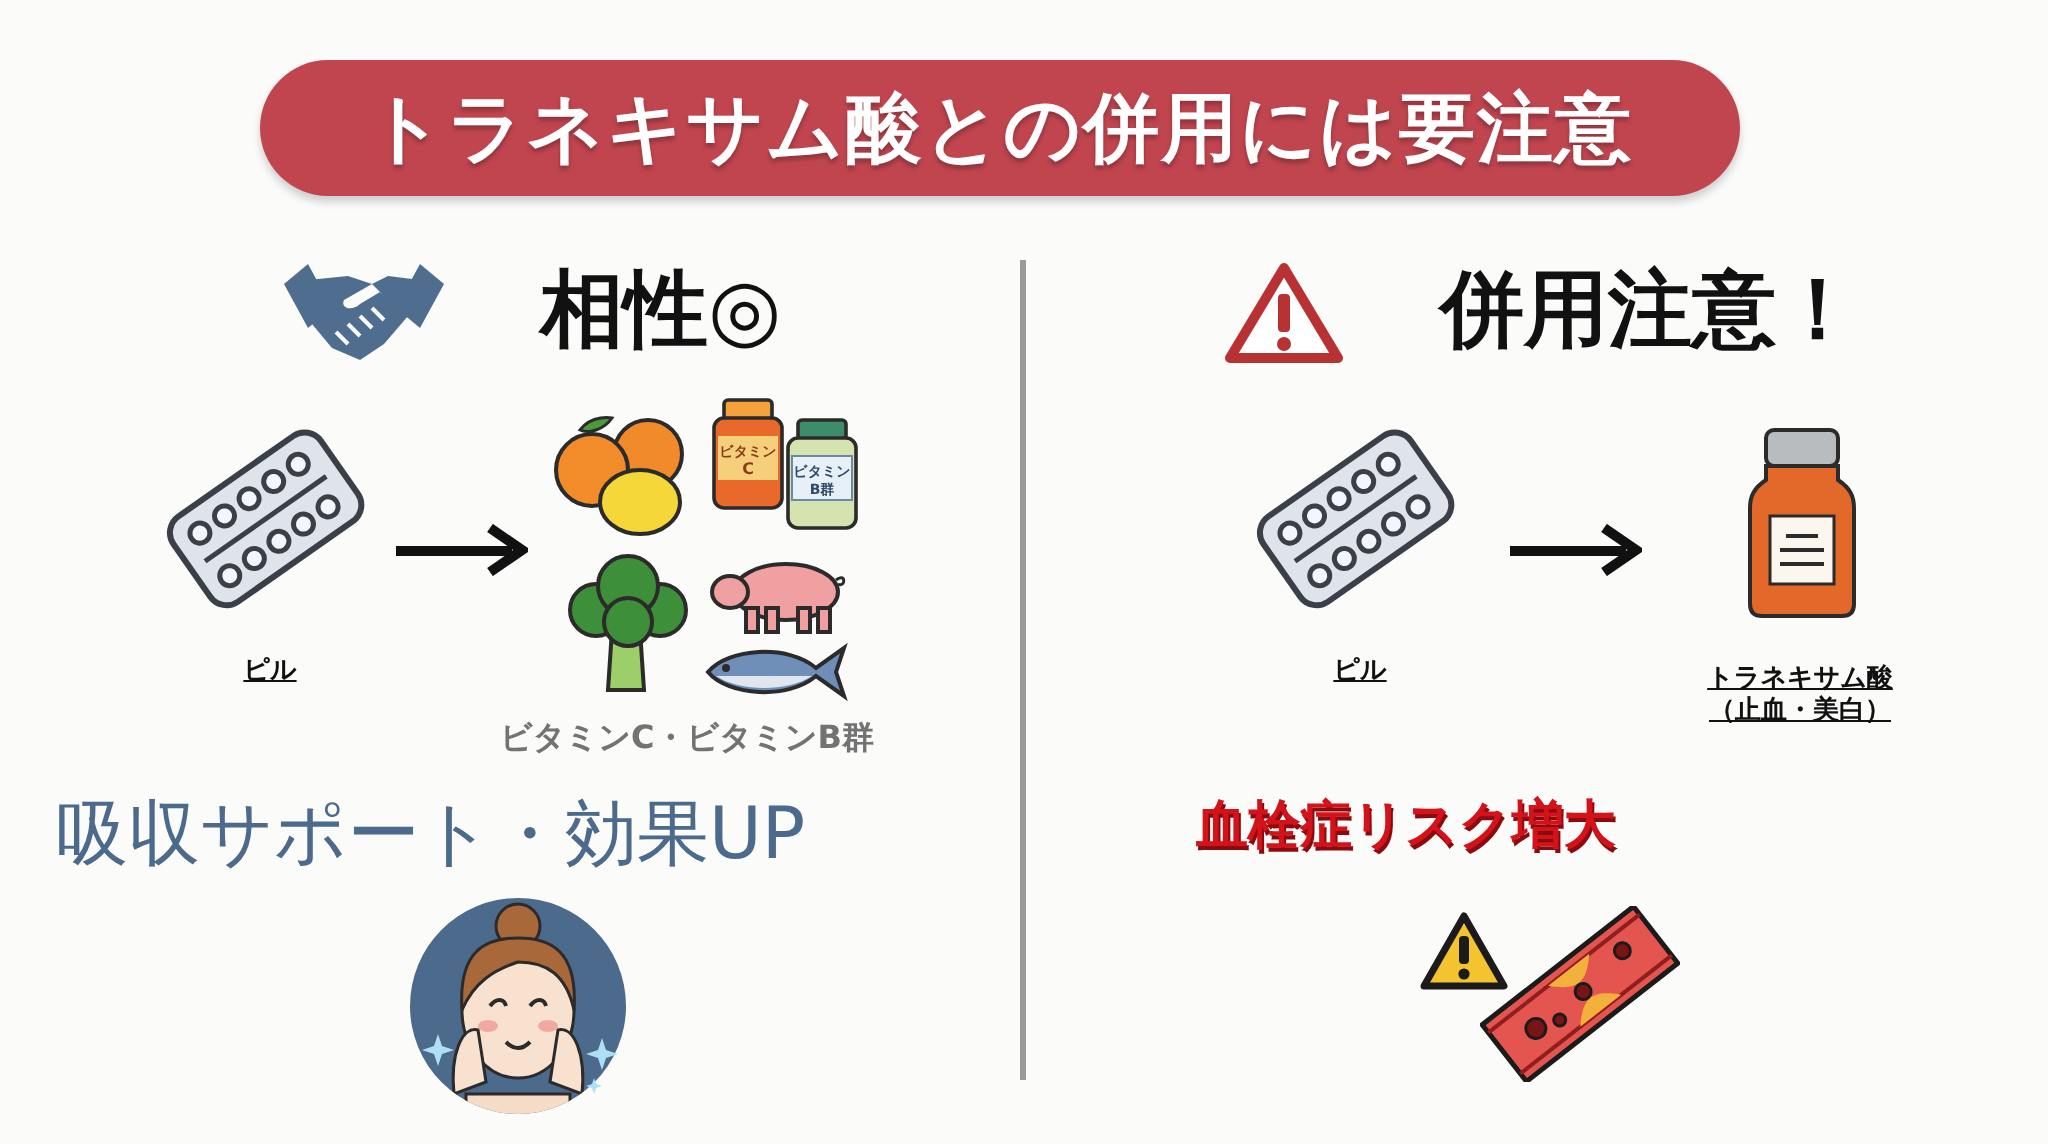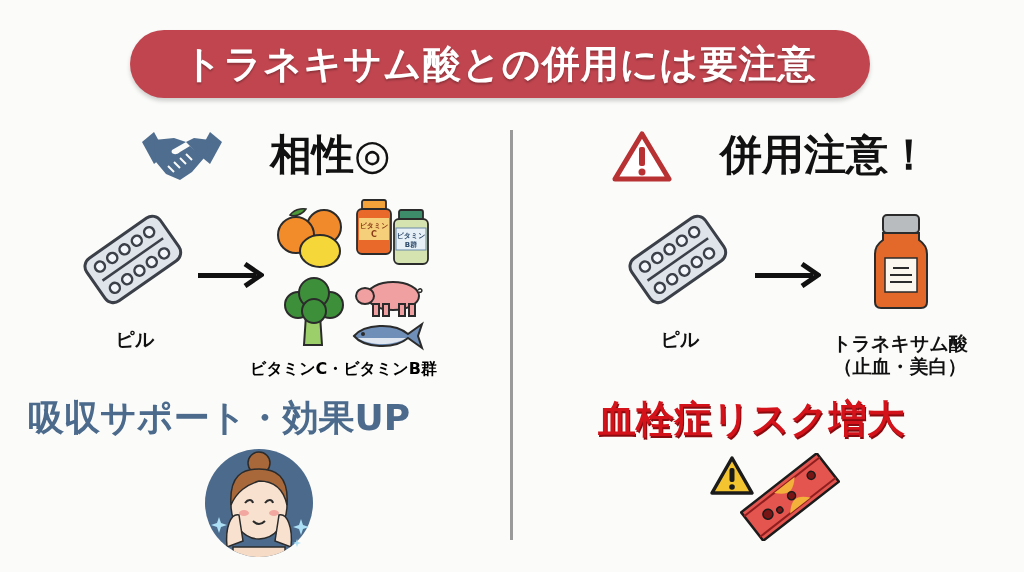--- a/index.html
+++ b/index.html
@@ -16,25 +16,25 @@
   .title-text {
     color: #ffffff; font-size: 38px; font-weight: bold; letter-spacing: 1px;
     text-shadow: 0 2px 2px rgba(0,0,0,0.25);
     white-space: nowrap;
   }
 
   .divider { left: 510px; top: 130px; width: 3px; height: 410px; background: #9a9a9a; }
 
   .head { font-size: 42px; font-weight: bold; color: #111; white-space: nowrap; line-height: 1; margin-left: 38px; }
 
-  .label { font-size: 19px; font-weight: bold; color: #111; white-space: nowrap; text-align: center; line-height: 1.2; }
-  .small-label { font-size: 16px; font-weight: bold; color: #000000; white-space: nowrap; line-height: 1; }
-
-  .benefit { font-size: 36px; font-weight: bold; color: #4b6a8c; white-space: nowrap; line-height: 1; }
-  .risk { font-size: 38px; font-weight: bold; color: #d3121a; white-space: nowrap; line-height: 1;
+  .label { font-size: 13px; font-weight: bold; color: #111; white-space: nowrap; text-align: center; line-height: 1.2; text-decoration: underline; }
+  .small-label { font-size: 16px; font-weight: bold; color: #737373; white-space: nowrap; line-height: 1; }
+
+  .benefit { font-size: 36px; font-weight: normal; color: #4b6a8c; white-space: nowrap; line-height: 1; }
+  .risk { font-size: 26px; font-weight: bold; color: #d3121a; white-space: nowrap; line-height: 1;
           text-shadow: 1px 2px 0 #8b0a0f; }
 
   .arrow-line { height: 5px; background: #111; }
 </style>
 </head>
 <body>
 
 <div class="abs title-pill">
   <span class="title-text">トラネキサム酸との併用には要注意</span>
 </div>

